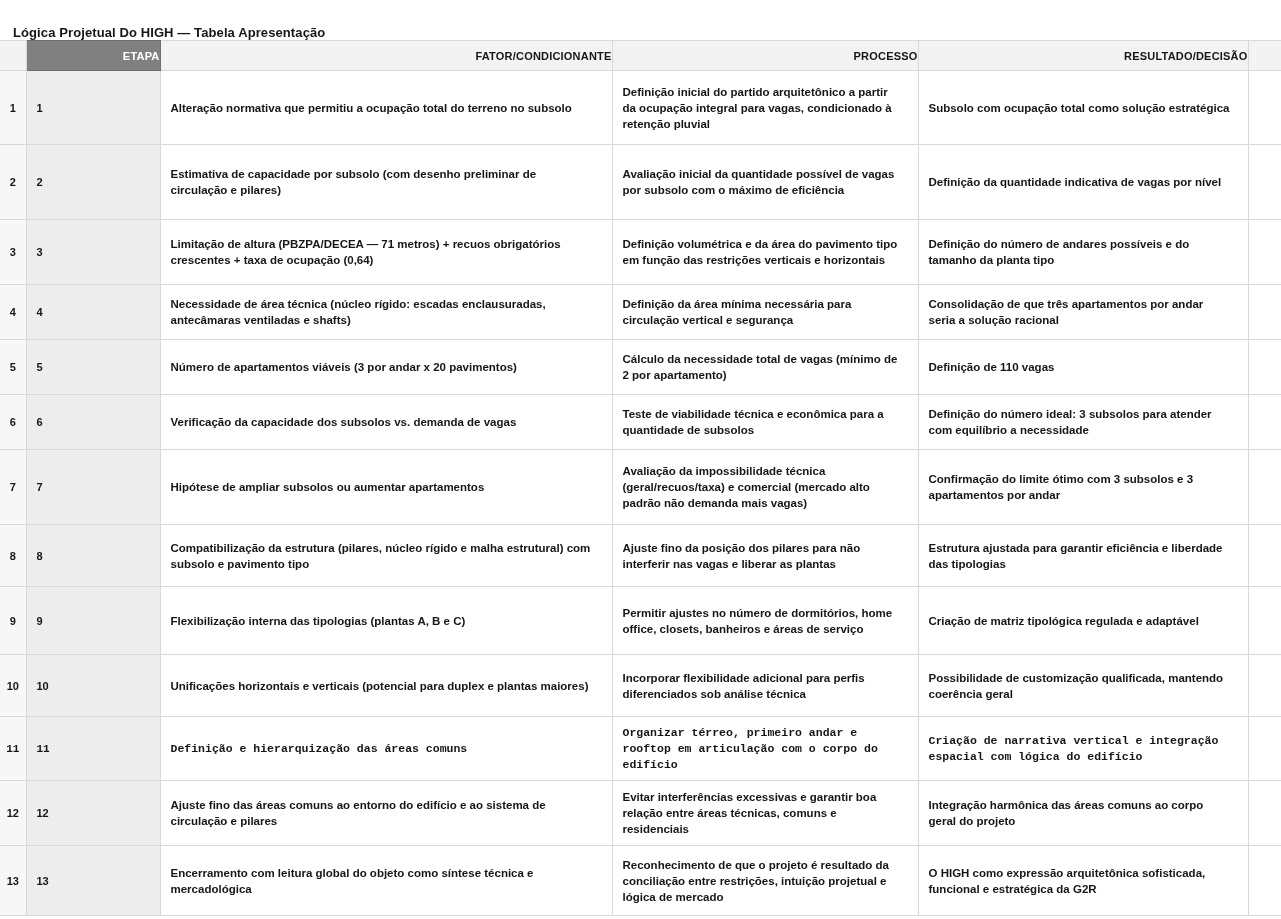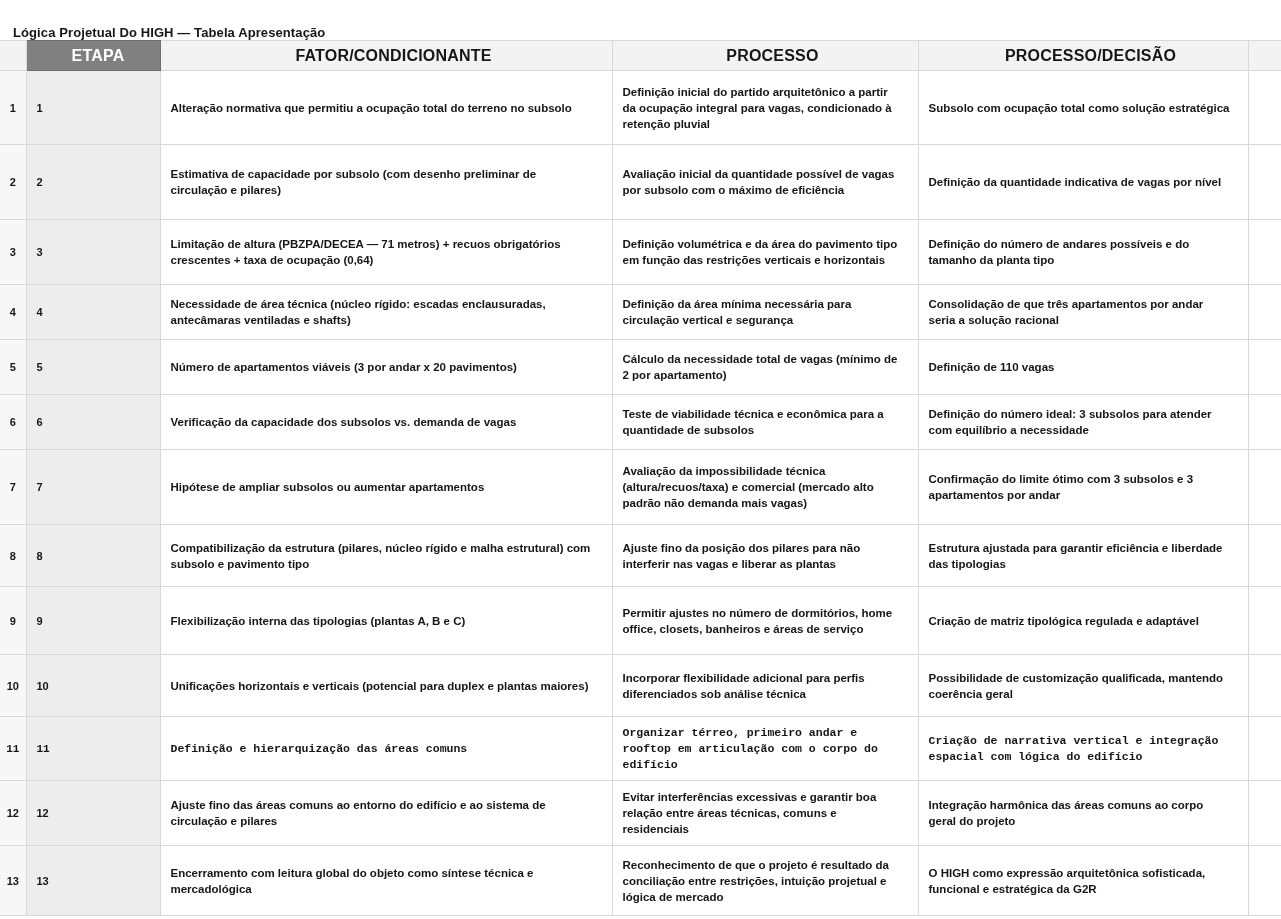--- a/index.html
+++ b/index.html
@@ -39,21 +39,21 @@
     vertical-align: middle;
     font-size: 11.5px;
     font-weight: 700;
     line-height: 16px;
   }
   
   th:first-child, td:first-child { border-left: none; }
   th:last-child,  td:last-child  { border-right: none; }
 
   thead tr { height: 30px; }
-  th { text-align: center; background: var(--header-bg); font-size: 16px; letter-spacing: 0.2px; }
+  th { text-align: right; background: var(--header-bg); font-size: 11px; letter-spacing: 0.2px; }
   th.etapa-h {
     background: var(--etapa-header-bg);
     color: var(--etapa-header-text);
     border: 1px solid var(--etapa-header-border);
     padding-left: 10px;
   }
   th.col-h { padding-left: 15px; }
 
   td.gutter {
     background: var(--gutter-bg);
@@ -99,21 +99,21 @@
       <col style="width:306px">
       <col style="width:330px">
       <col style="width:33px">
     </colgroup>
     <thead>
       <tr>
         <th class="gutter-h"></th>
         <th class="etapa-h">ETAPA</th>
         <th class="col-h">FATOR/CONDICIONANTE</th>
         <th class="col-h">PROCESSO</th>
-        <th class="col-h">PROCESSO/DECISÃO</th>
+        <th class="col-h">RESULTADO/DECISÃO</th>
         <th class="spacer-h"></th>
       </tr>
     </thead>
     <tbody id="table-body">
         <tr>
     <td class="gutter">1</td>
     <td class="etapa">1</td>
     <td class="cell">Alteração normativa que permitiu a ocupação total do terreno no subsolo</td>
     <td class="cell">Definição inicial do partido arquitetônico a partir da ocupação integral para vagas, condicionado à retenção pluvial</td>
     <td class="cell">Subsolo com ocupação total como solução estratégica</td>
@@ -156,21 +156,21 @@
     <td class="etapa">6</td>
     <td class="cell">Verificação da capacidade dos subsolos vs. demanda de vagas</td>
     <td class="cell">Teste de viabilidade técnica e econômica para a quantidade de subsolos</td>
     <td class="cell">Definição do número ideal: 3 subsolos para atender com equilíbrio a necessidade</td>
     <td class="spacer"></td>
   </tr>
         <tr>
     <td class="gutter">7</td>
     <td class="etapa">7</td>
     <td class="cell">Hipótese de ampliar subsolos ou aumentar apartamentos</td>
-    <td class="cell">Avaliação da impossibilidade técnica (altura/recuos/taxa) e comercial (mercado alto padrão não demanda mais vagas)</td>
+    <td class="cell">Avaliação da impossibilidade técnica (geral/recuos/taxa) e comercial (mercado alto padrão não demanda mais vagas)</td>
     <td class="cell">Confirmação do limite ótimo com 3 subsolos e 3 apartamentos por andar</td>
     <td class="spacer"></td>
   </tr>
         <tr>
     <td class="gutter">8</td>
     <td class="etapa">8</td>
     <td class="cell">Compatibilização da estrutura (pilares, núcleo rígido e malha estrutural) com subsolo e pavimento tipo</td>
     <td class="cell">Ajuste fino da posição dos pilares para não interferir nas vagas e liberar as plantas</td>
     <td class="cell">Estrutura ajustada para garantir eficiência e liberdade das tipologias</td>
     <td class="spacer"></td>

